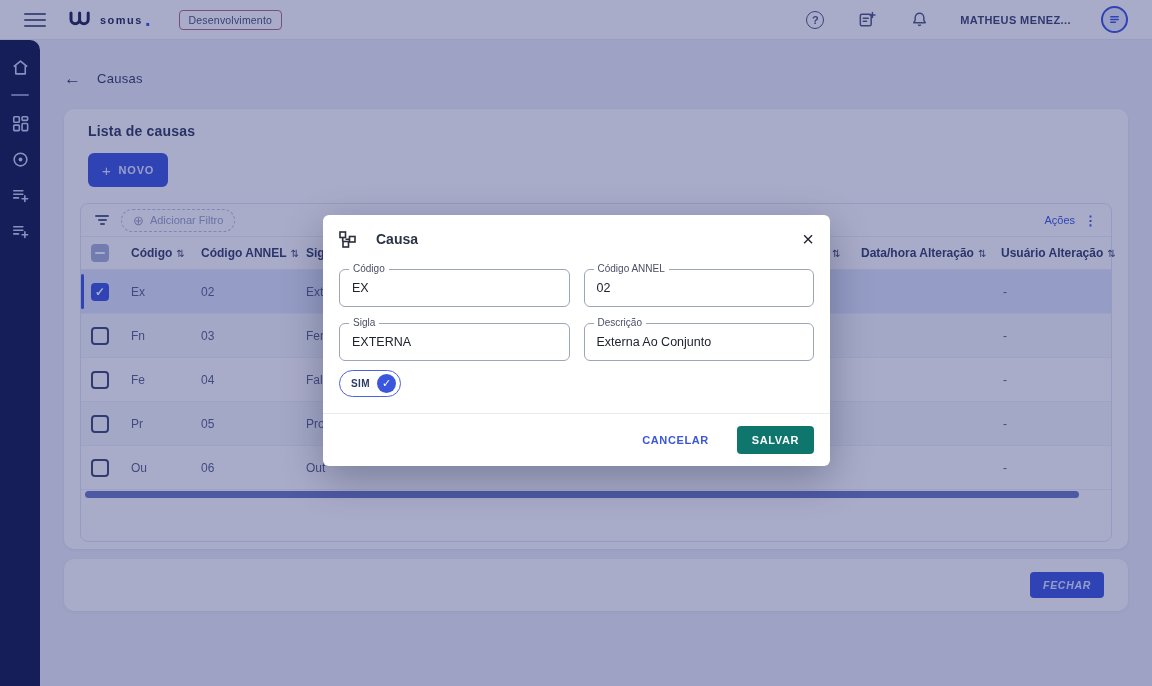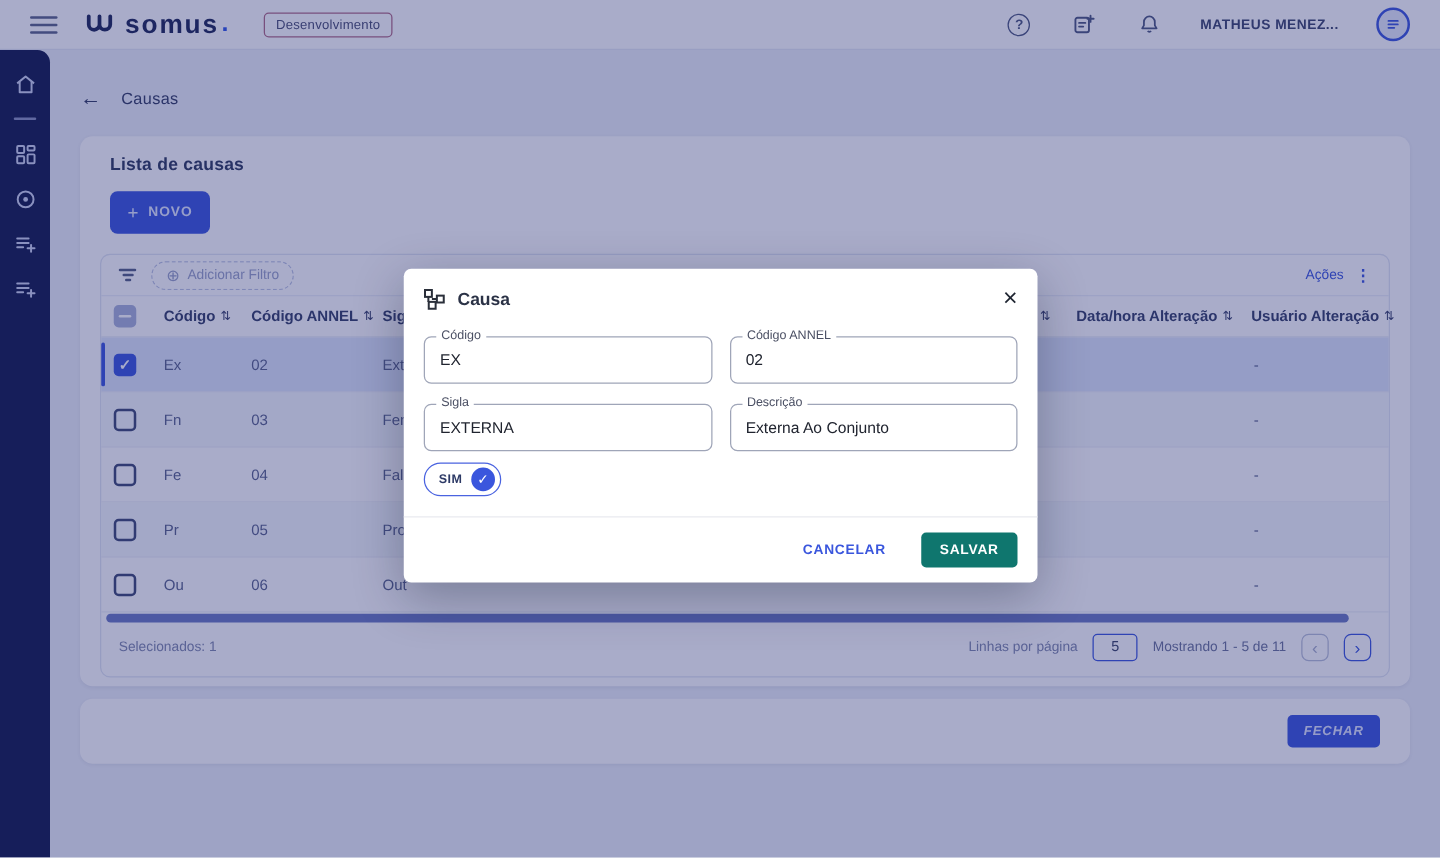--- a/index.html
+++ b/index.html
@@ -5,21 +5,21 @@
   * { margin:0; padding:0; box-sizing:border-box; }
   body { font-family:"Liberation Sans", sans-serif; background:#edf0f8; }
   .screen { position:relative; width:1152px; height:686px; overflow:hidden; background:#edf0f8; }
 
   
   .topbar { position:absolute; top:0; left:0; right:0; height:40px; background:#ffffff;
             border-bottom:1px solid #e6e9f4; display:flex; align-items:center; padding:0 24px; z-index:5; }
   .hamburger { width:22px; display:flex; flex-direction:column; gap:4px; cursor:pointer; margin-right:22px; }
   .hamburger span { height:2px; background:#5b6488; border-radius:2px; }
   .logo { display:flex; align-items:center; gap:6px; }
-  .logo-text { font-size:21px; font-weight:800; letter-spacing:1.5px; color:#1d2757; }
+  .logo-text { font-size:11px; font-weight:800; letter-spacing:1.5px; color:#1d2757; }
   .logo-dot { color:#2f55e8; font-size:20px; font-weight:800; margin-left:-4px; }
   .env-badge { margin-left:28px; border:1px solid #b06a85; border-radius:4px; padding:3px 9px;
                font-size:10.5px; color:#4a4f75; letter-spacing:.2px; }
   .topbar-right { margin-left:auto; display:flex; align-items:center; gap:30px; }
   .tb-icon { width:22px; height:22px; display:flex; align-items:center; justify-content:center; cursor:pointer; color:#4d5880; }
   .help-circle { width:18px; height:18px; border:1.6px solid #4d5880; border-radius:50%;
                  display:flex; align-items:center; justify-content:center; font-size:11px; font-weight:bold; color:#4d5880; }
   .user-name { font-size:11px; font-weight:bold; color:#3c466e; letter-spacing:.4px; }
   .avatar { width:27px; height:27px; border-radius:50%; border:2px solid #3a56dd; background:#e7ecfa;
             display:flex; align-items:center; justify-content:center; cursor:pointer; }
@@ -91,21 +91,21 @@
   .pg-next { border:1.5px solid #3a56dd; color:#3a56dd; cursor:pointer; }
 
   .card-footer { margin-top:10px; height:52px; position:relative; }
   .btn-fechar { position:absolute; right:24px; top:13px; height:26px; padding:0 13px; background:#3a56dd;
                 color:#dfe5ff; font-size:10.5px; font-weight:bold; letter-spacing:.7px; border-radius:4px;font-style:italic; }
 
   
   .overlay { position:absolute; inset:0; background:rgba(28,38,112,0.38); z-index:50; }
   .modal { position:absolute; left:323px; top:215px; width:507px; background:#ffffff; border-radius:6px;
            box-shadow:0 12px 40px rgba(10,15,40,.3); z-index:100; }
-  .modal-head { display:flex; align-items:center; gap:10px; padding:14px 16px 12px 16px; }
+  .modal-head { display:flex; align-items:center; gap:20px; padding:14px 16px 12px 16px; }
   .modal-title { font-size:14px; font-weight:bold; color:#2b3246; }
   .modal-close { margin-left:auto; font-size:20px; color:#1e2430; cursor:pointer; line-height:1; }
   .modal-body { padding:8px 16px 0 16px; }
   .fgrid { display:grid; grid-template-columns:1fr 1fr; column-gap:14px; row-gap:16px; }
   .field { position:relative; height:38px; border:1.5px solid #9fa5b8; border-radius:6px; background:#fff; cursor:text; }
   .field .flabel { position:absolute; top:-7px; left:9px; background:#ffffff; padding:0 4px; font-size:10px; color:#4a4f63; }
   .field .fvalue { position:absolute; left:12px; top:50%; transform:translateY(-50%); font-size:12.5px; color:#20242f; }
   .ativo-label { margin-top:16px; font-size:12.5px; color:#3a3f55; }
   .toggle-pill { margin-top:9px; display:inline-flex; align-items:center; gap:7px; border:1.5px solid #4a63e0;
                  border-radius:14px; padding:3px 4px 3px 11px; cursor:pointer; }
@@ -306,30 +306,20 @@
               <span class="cb unchecked"></span>
             </span>
           <span class="cell c-cod">Ou</span>
           <span class="cell c-annel">06</span>
           <span class="cell c-sigla">Out</span>
           <span class="cell c-dash">-</span>
         </div>
 
         <div class="hscroll"></div>
 
-        <div class="pager">
-          <span class="sel-count">Selecionados: 1</span>
-          <div class="pager-right">
-            <span class="pp-label">Linhas por página</span>
-            <span class="pp-box">5</span>
-            <span class="showing">Mostrando 1 - 5 de 11</span>
-            <span class="pg-btn pg-prev">‹</span>
-            <span class="pg-btn pg-next">›</span>
-          </div>
-        </div>
       </div>
     </div>
 
     <div class="card card-footer">
       <button class="btn btn-fechar">FECHAR</button>
     </div>
   </div>
 
   <div class="overlay"></div>
 

